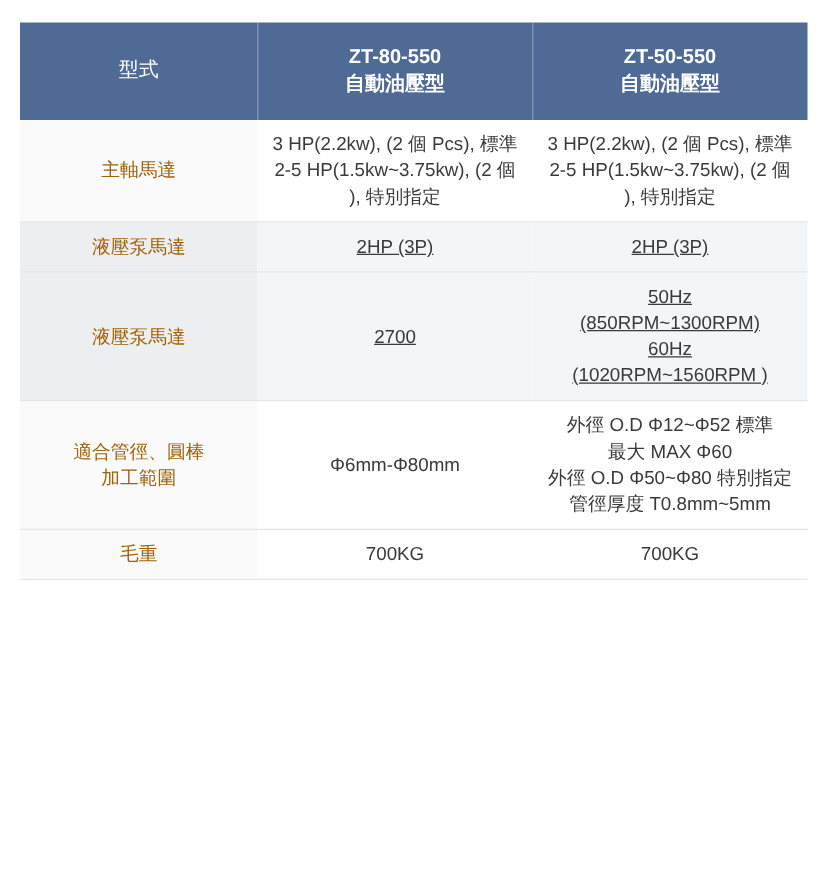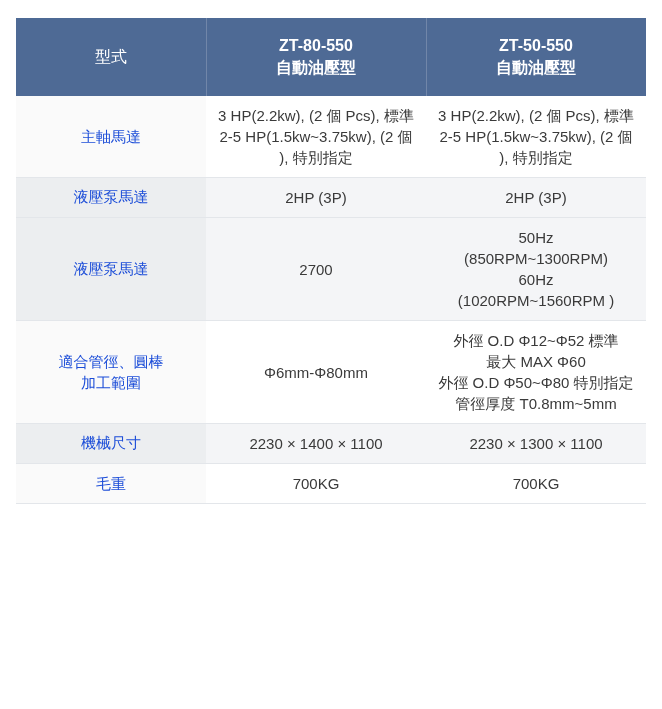--- a/index.html
+++ b/index.html
@@ -48,25 +48,25 @@
   tbody td {
     text-align: center;
     vertical-align: middle;
     font-size: 15px;
     line-height: 21px;
     padding: 9px 10px;
     border-bottom: 1px solid #e3e6ea;
     color: #3a3a3a;
   }
   tbody td.label {
-    color: #1d4ed8;
+    color: #a16207;
   }
 
-  tbody tr.shade td.label { background: #eceef0; font-family: Liberation Serif, serif; }
-  tbody tr.shade td.val   { background: #f4f5f7; }
+  tbody tr.shade td.label { background: #eceef0; }
+  tbody tr.shade td.val   { background: #f4f5f7; text-decoration: underline; }
   tbody tr.plain td.label { background: #fafafa; }
   tbody tr.plain td.val   { background: #ffffff; }
 
   tbody td .sup {
     font-size: 10px;
     vertical-align: super;
     line-height: 0;
   }
   .multiline { white-space: pre-line; }
 </style>
@@ -118,25 +118,20 @@
 加工範圍</td>
         <td class="val multiline">Φ6mm-Φ80mm</td>
         <td class="val multiline">外徑 O.D Φ12~Φ52 標準
 最大 MAX Φ60
 外徑 O.D Φ50~Φ80 特別指定
 管徑厚度 T0.8mm~5mm</td>
       </tr>
 
 
 
-      <tr class="shade">
-        <td class="label multiline">機械尺寸</td>
-        <td class="val multiline">2230 × 1400 × 1100</td>
-        <td class="val multiline">2230 × 1300 × 1100</td>
-      </tr>
 
 
 
       <tr class="plain">
         <td class="label multiline">毛重</td>
         <td class="val multiline">700KG</td>
         <td class="val multiline">700KG</td>
       </tr>
 
     </tbody>

